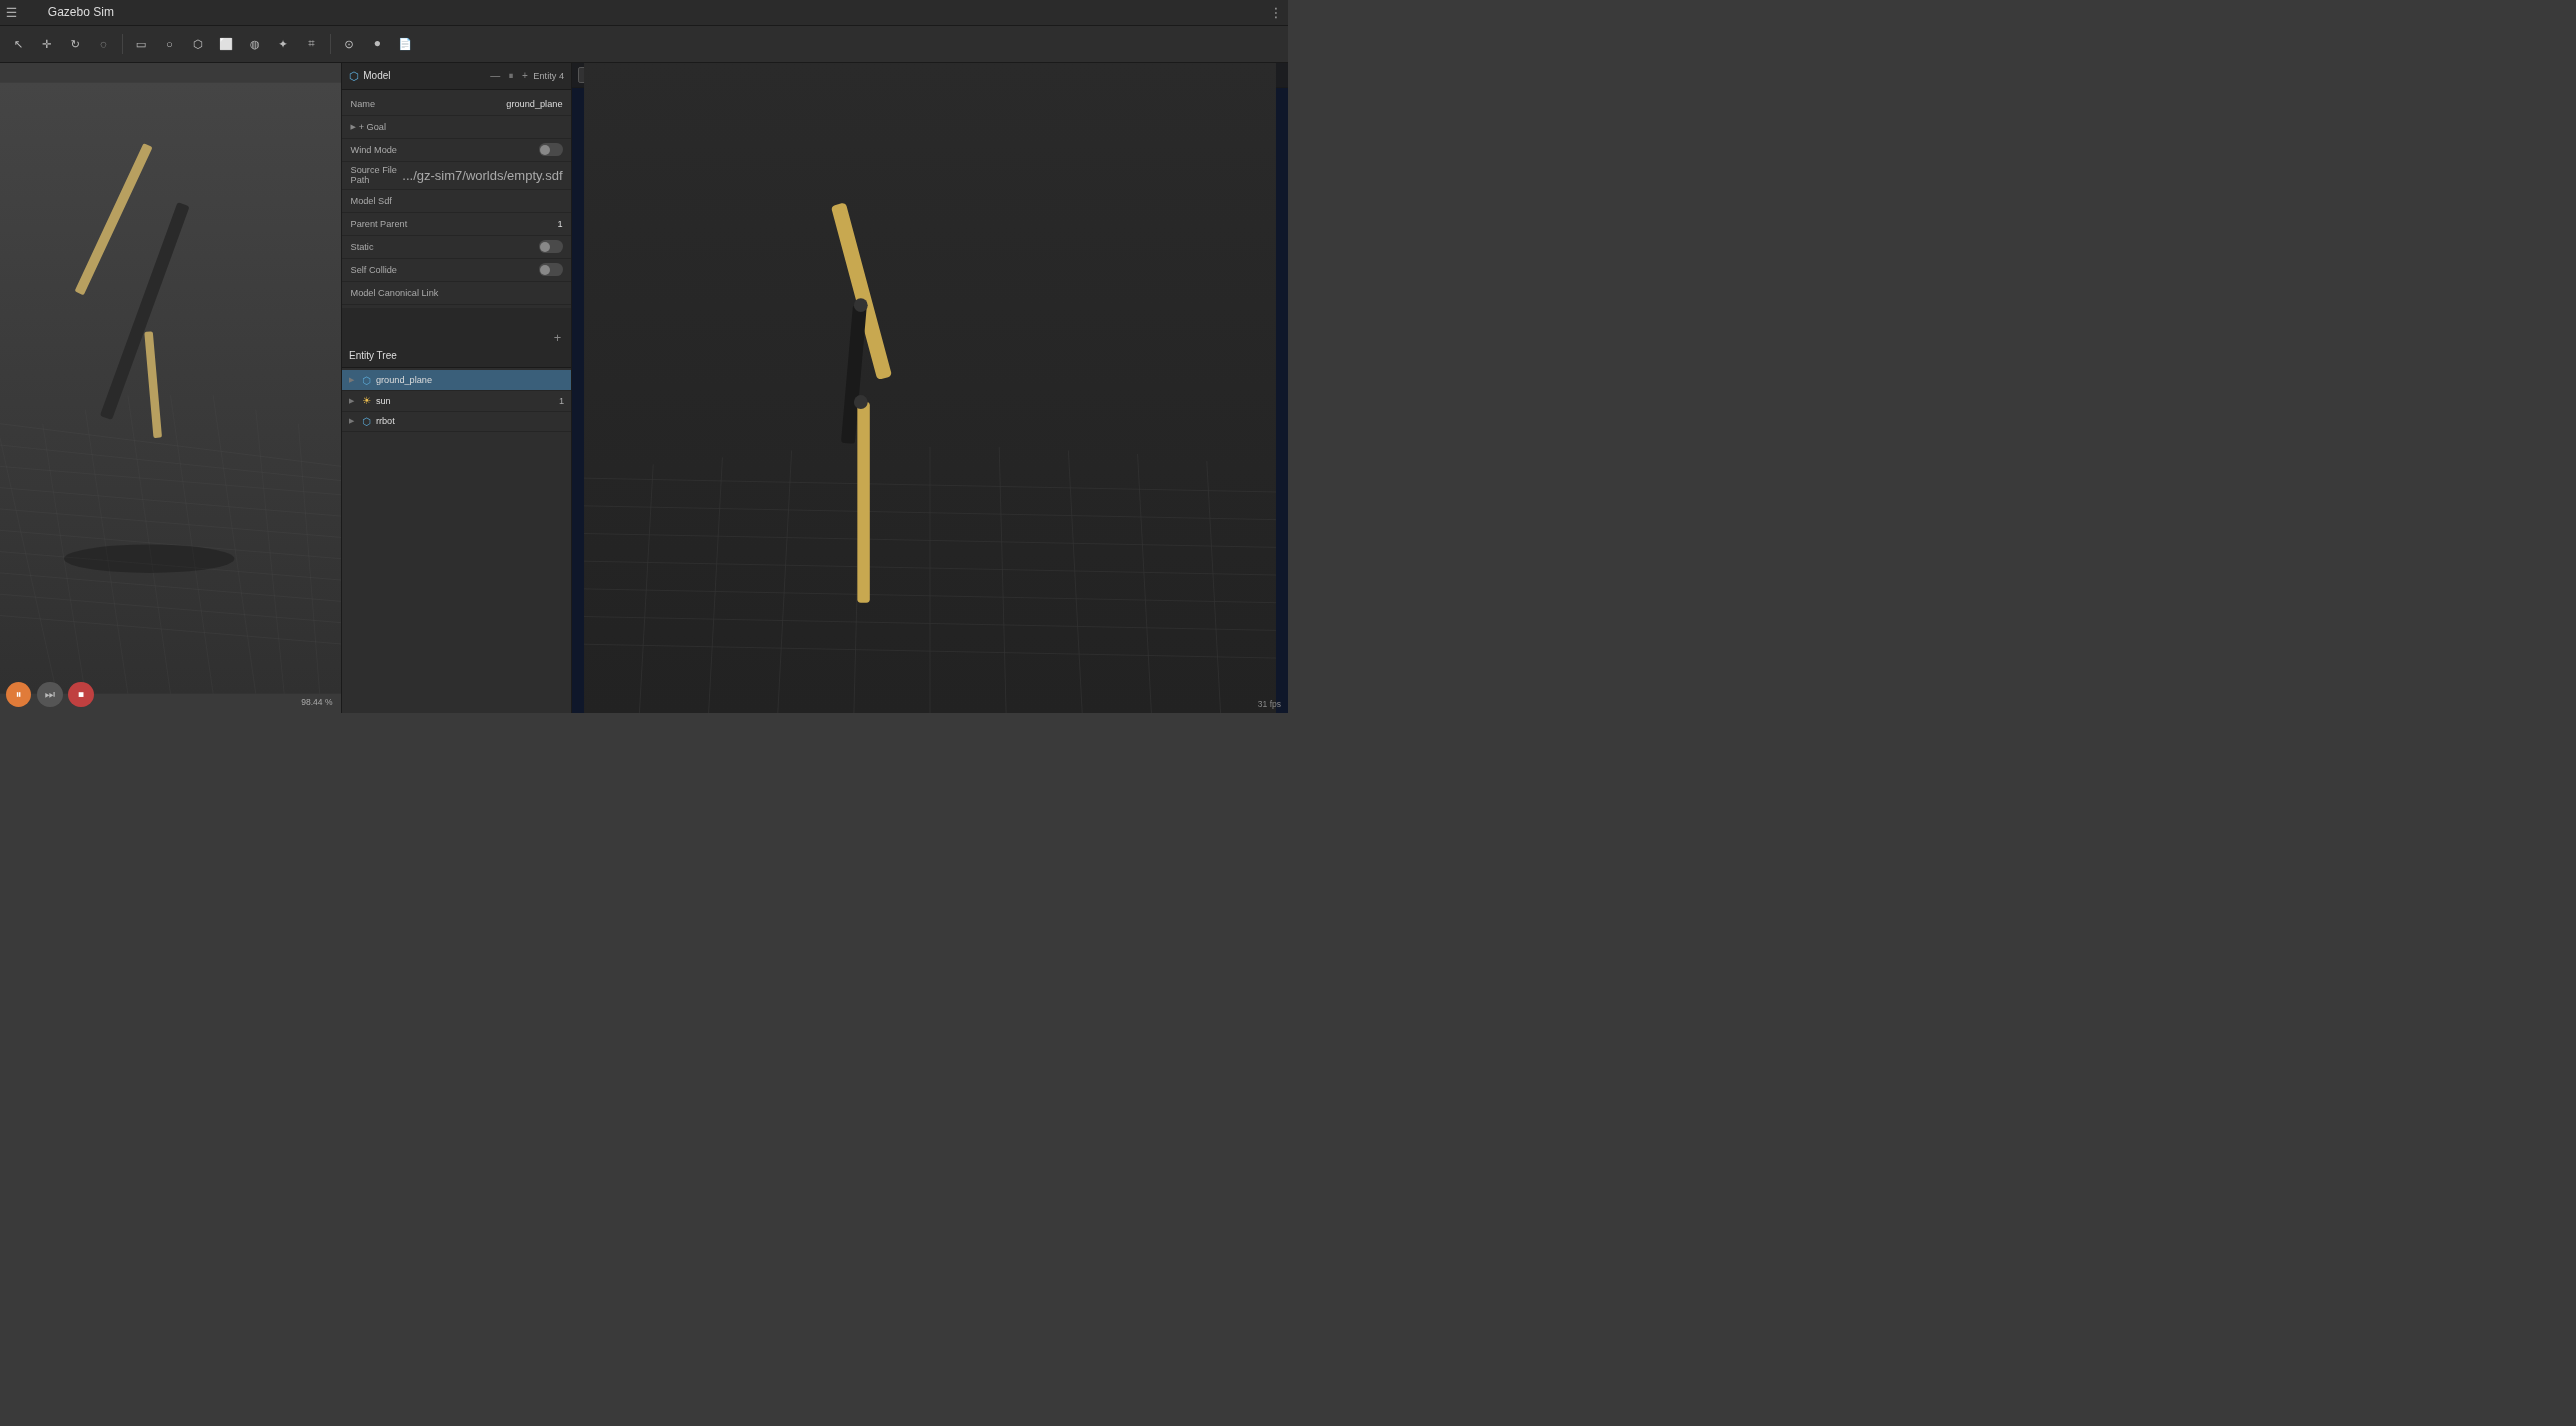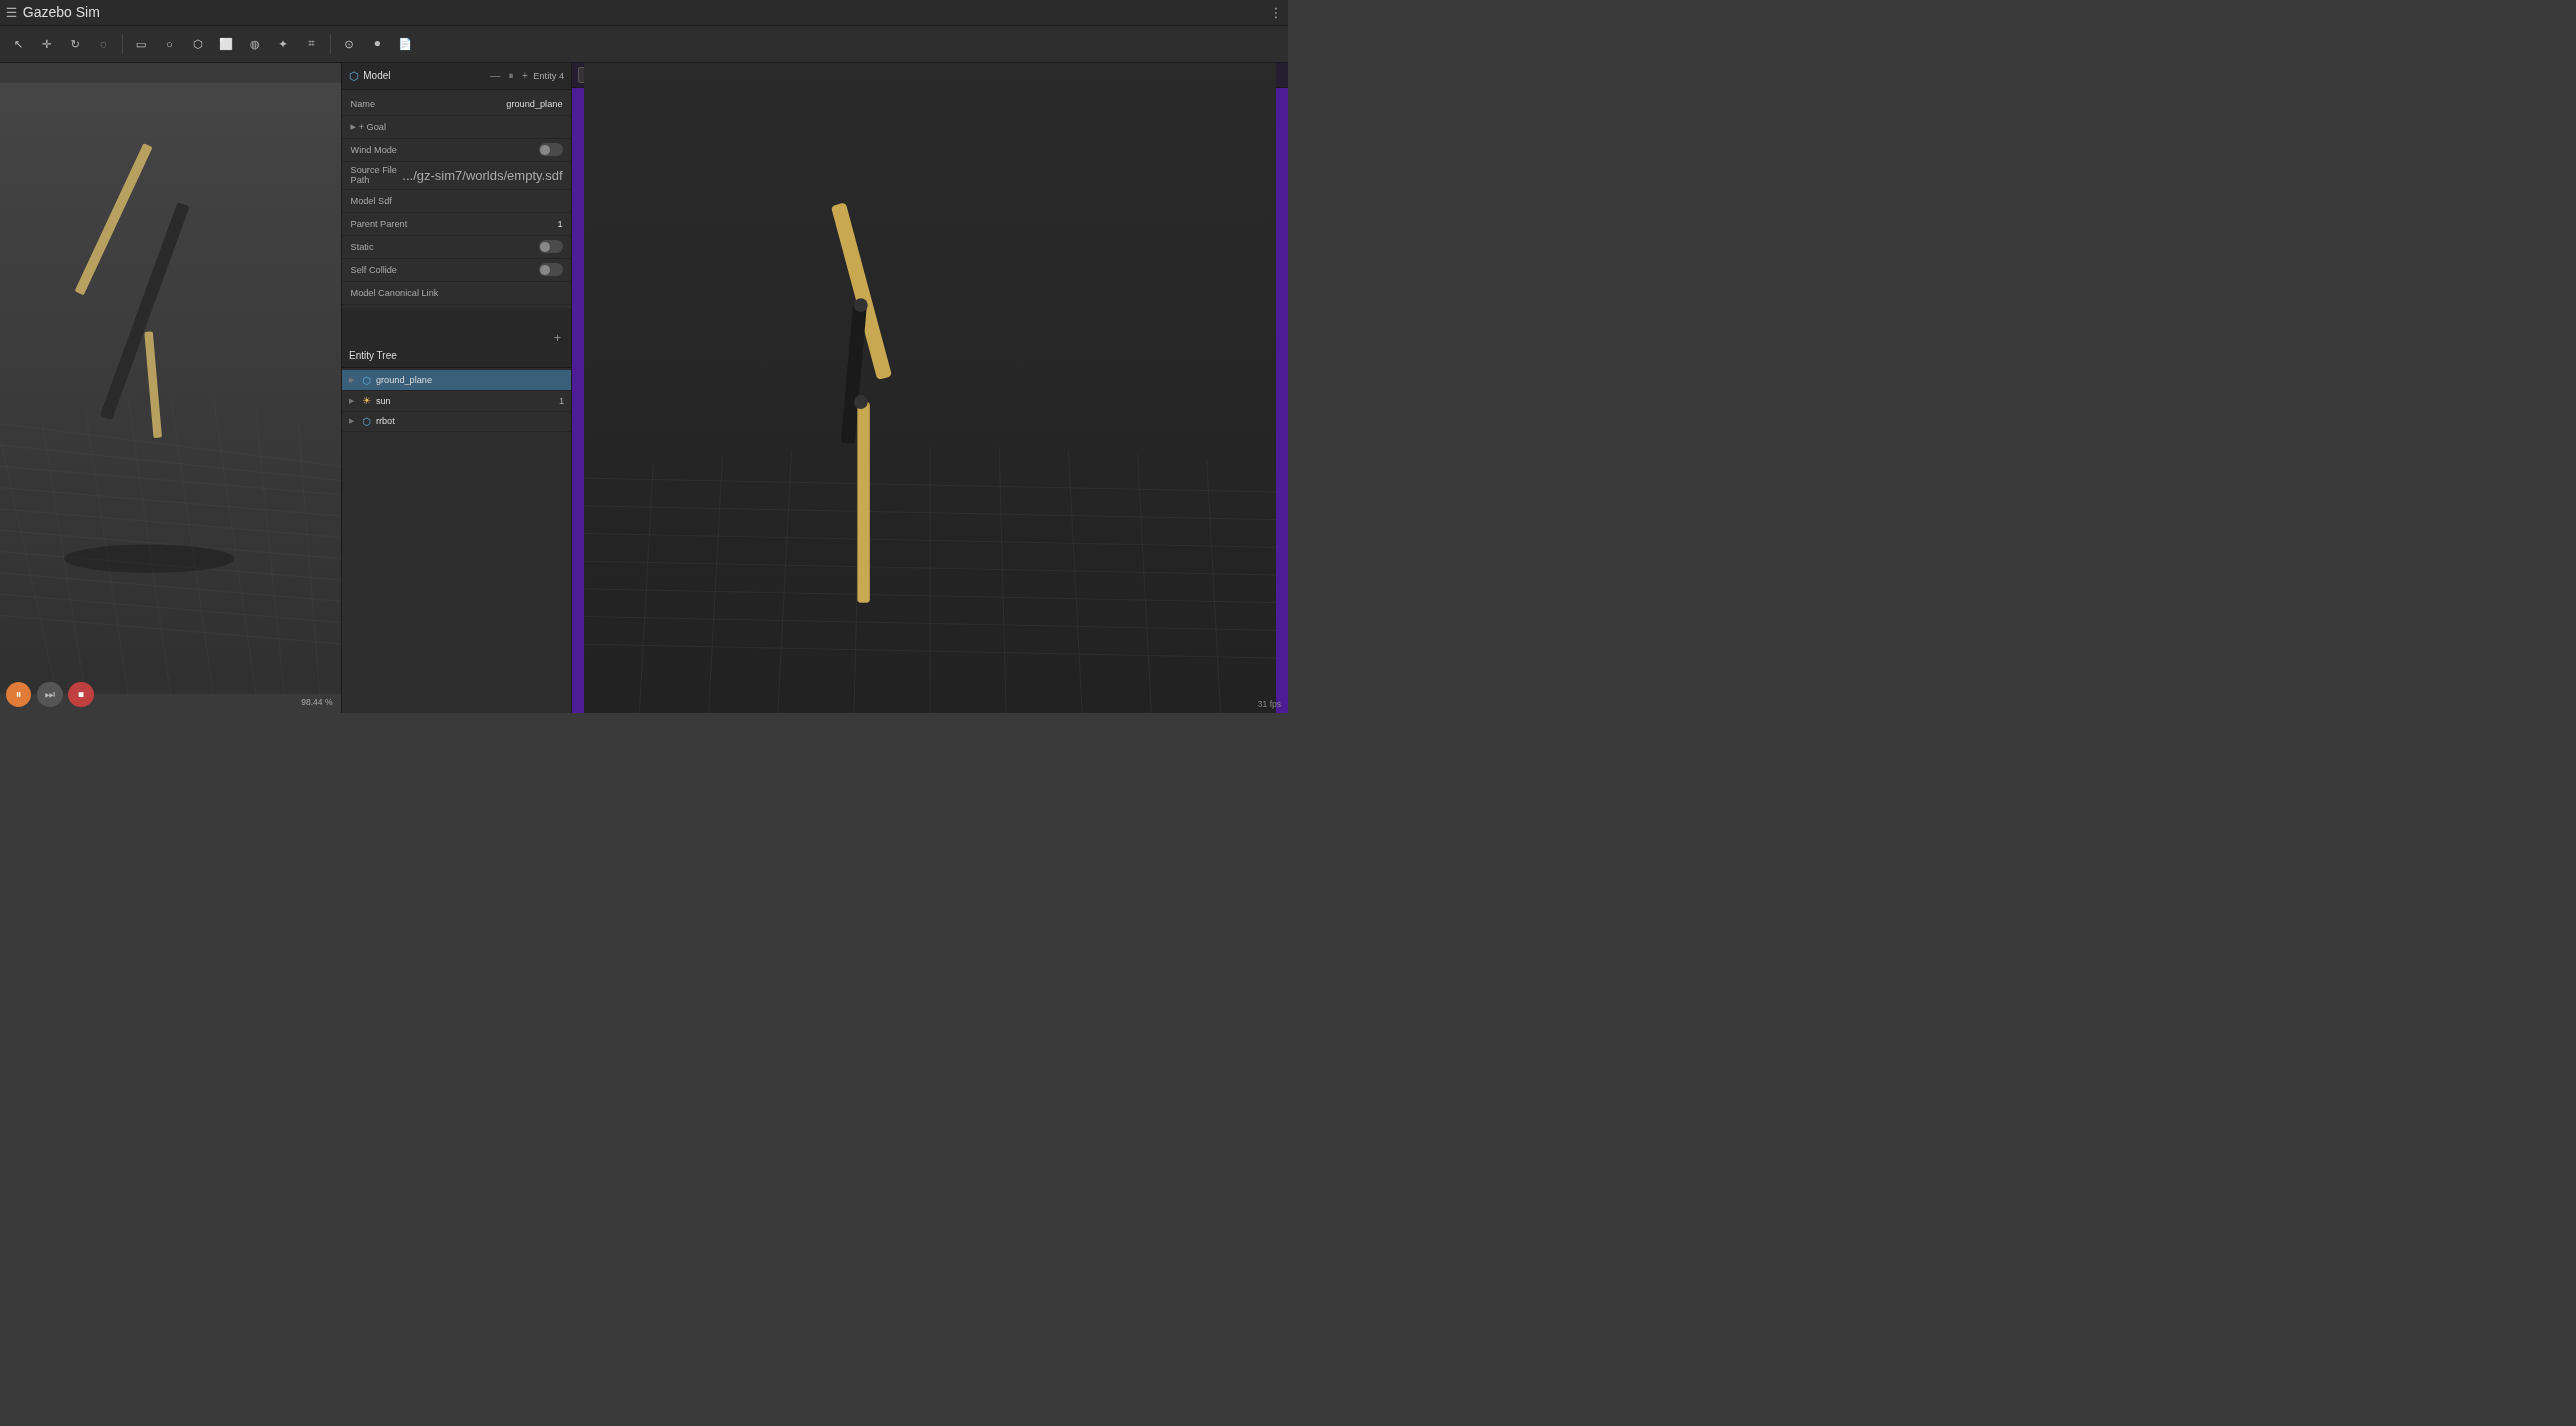--- a/index.html
+++ b/index.html
@@ -21,22 +21,23 @@
       background: #2b2b2b;
       display: flex;
       align-items: center;
       padding: 0 5.7px;
       gap: 5.7px;
       border-bottom: 0.7px solid #1a1a1a;
       flex-shrink: 0;
     }
     .top-bar-title {
       color: #ddd;
-      font-size: 14px;
+      font-size: 12px;
       font-weight: 500;
+      margin-left: 25px;
     }
     .top-bar-menu-icon {
       color: #aaa;
       font-size: 12.8px;
       cursor: pointer;
     }
     .top-bar-more {
       margin-left: auto;
       color: #aaa;
       font-size: 12.8px;
@@ -304,21 +305,21 @@
     .tree-badge {
       margin-left: auto;
       color: #aaa;
       font-size: 9.2px;
     }
 
     
     .right-viewport {
       flex: 1;
       position: relative;
-      background: #4c1d95;
+      background: #0f172a;
       overflow: hidden;
     }
 
     
     .action-toolbar {
       position: absolute;
       top: 0; left: 0; right: 0;
       height: 25.6px;
       background: rgba(30,30,30,0.85);
       display: flex;

